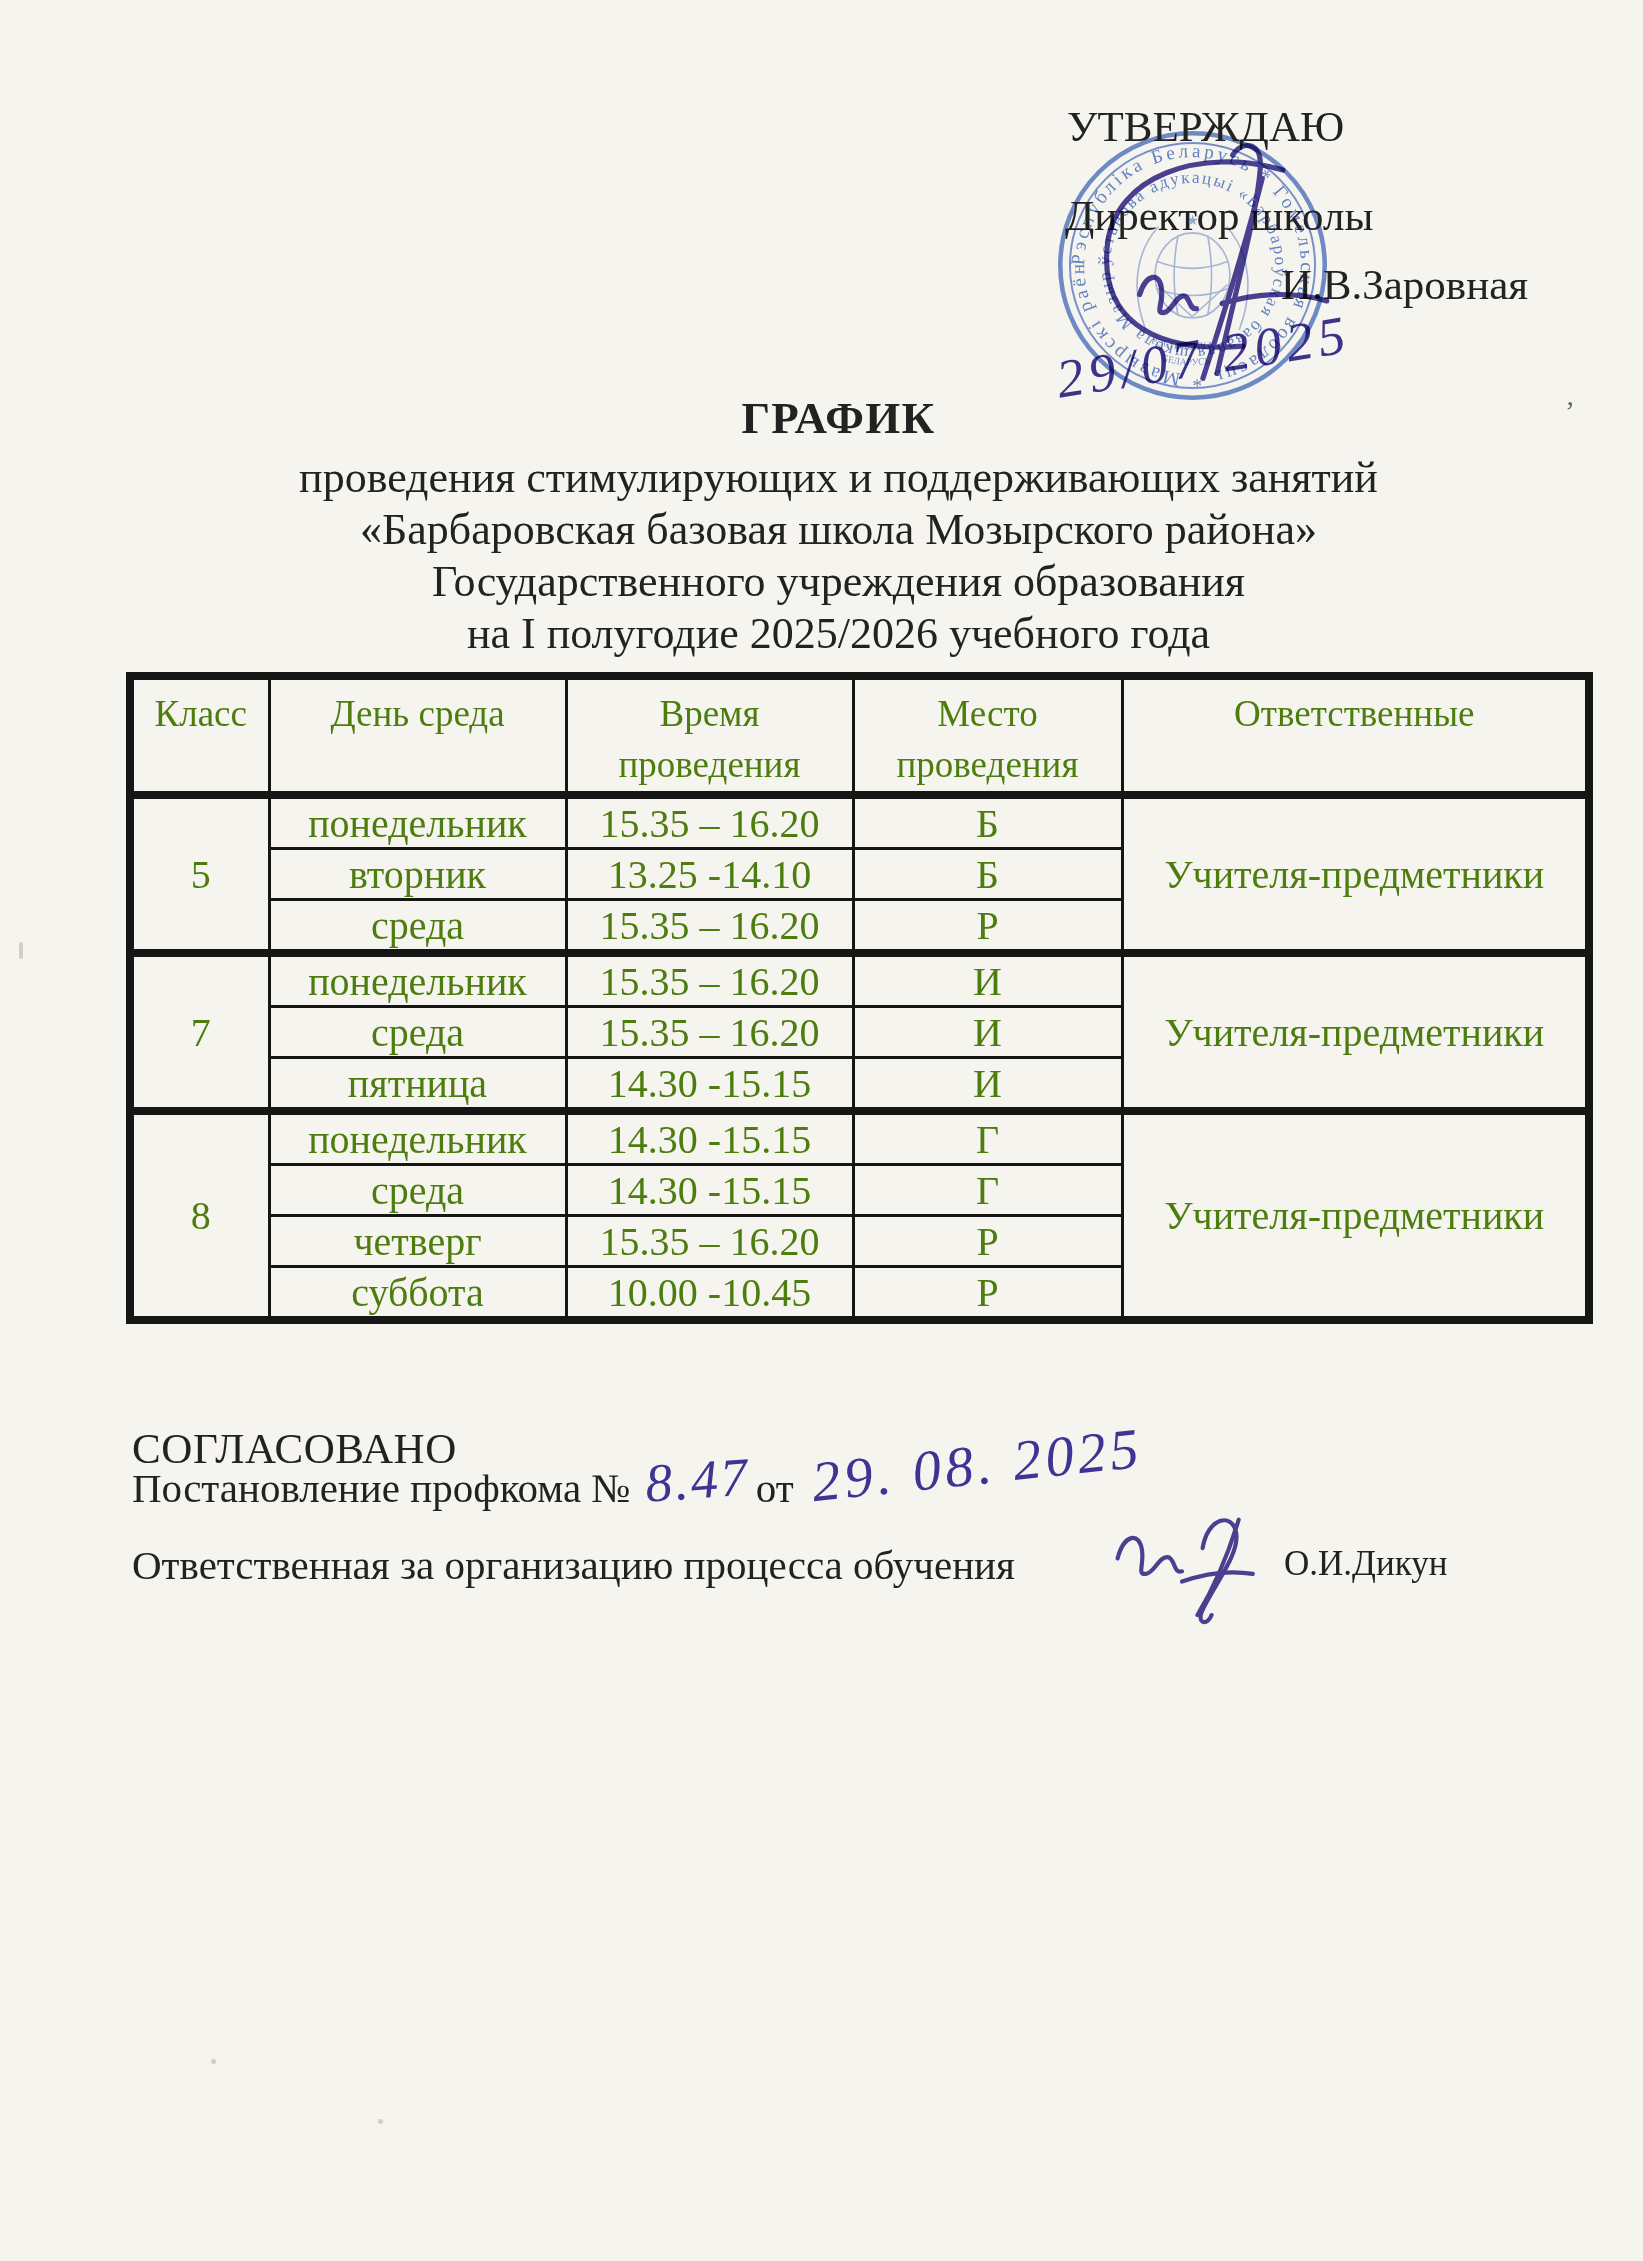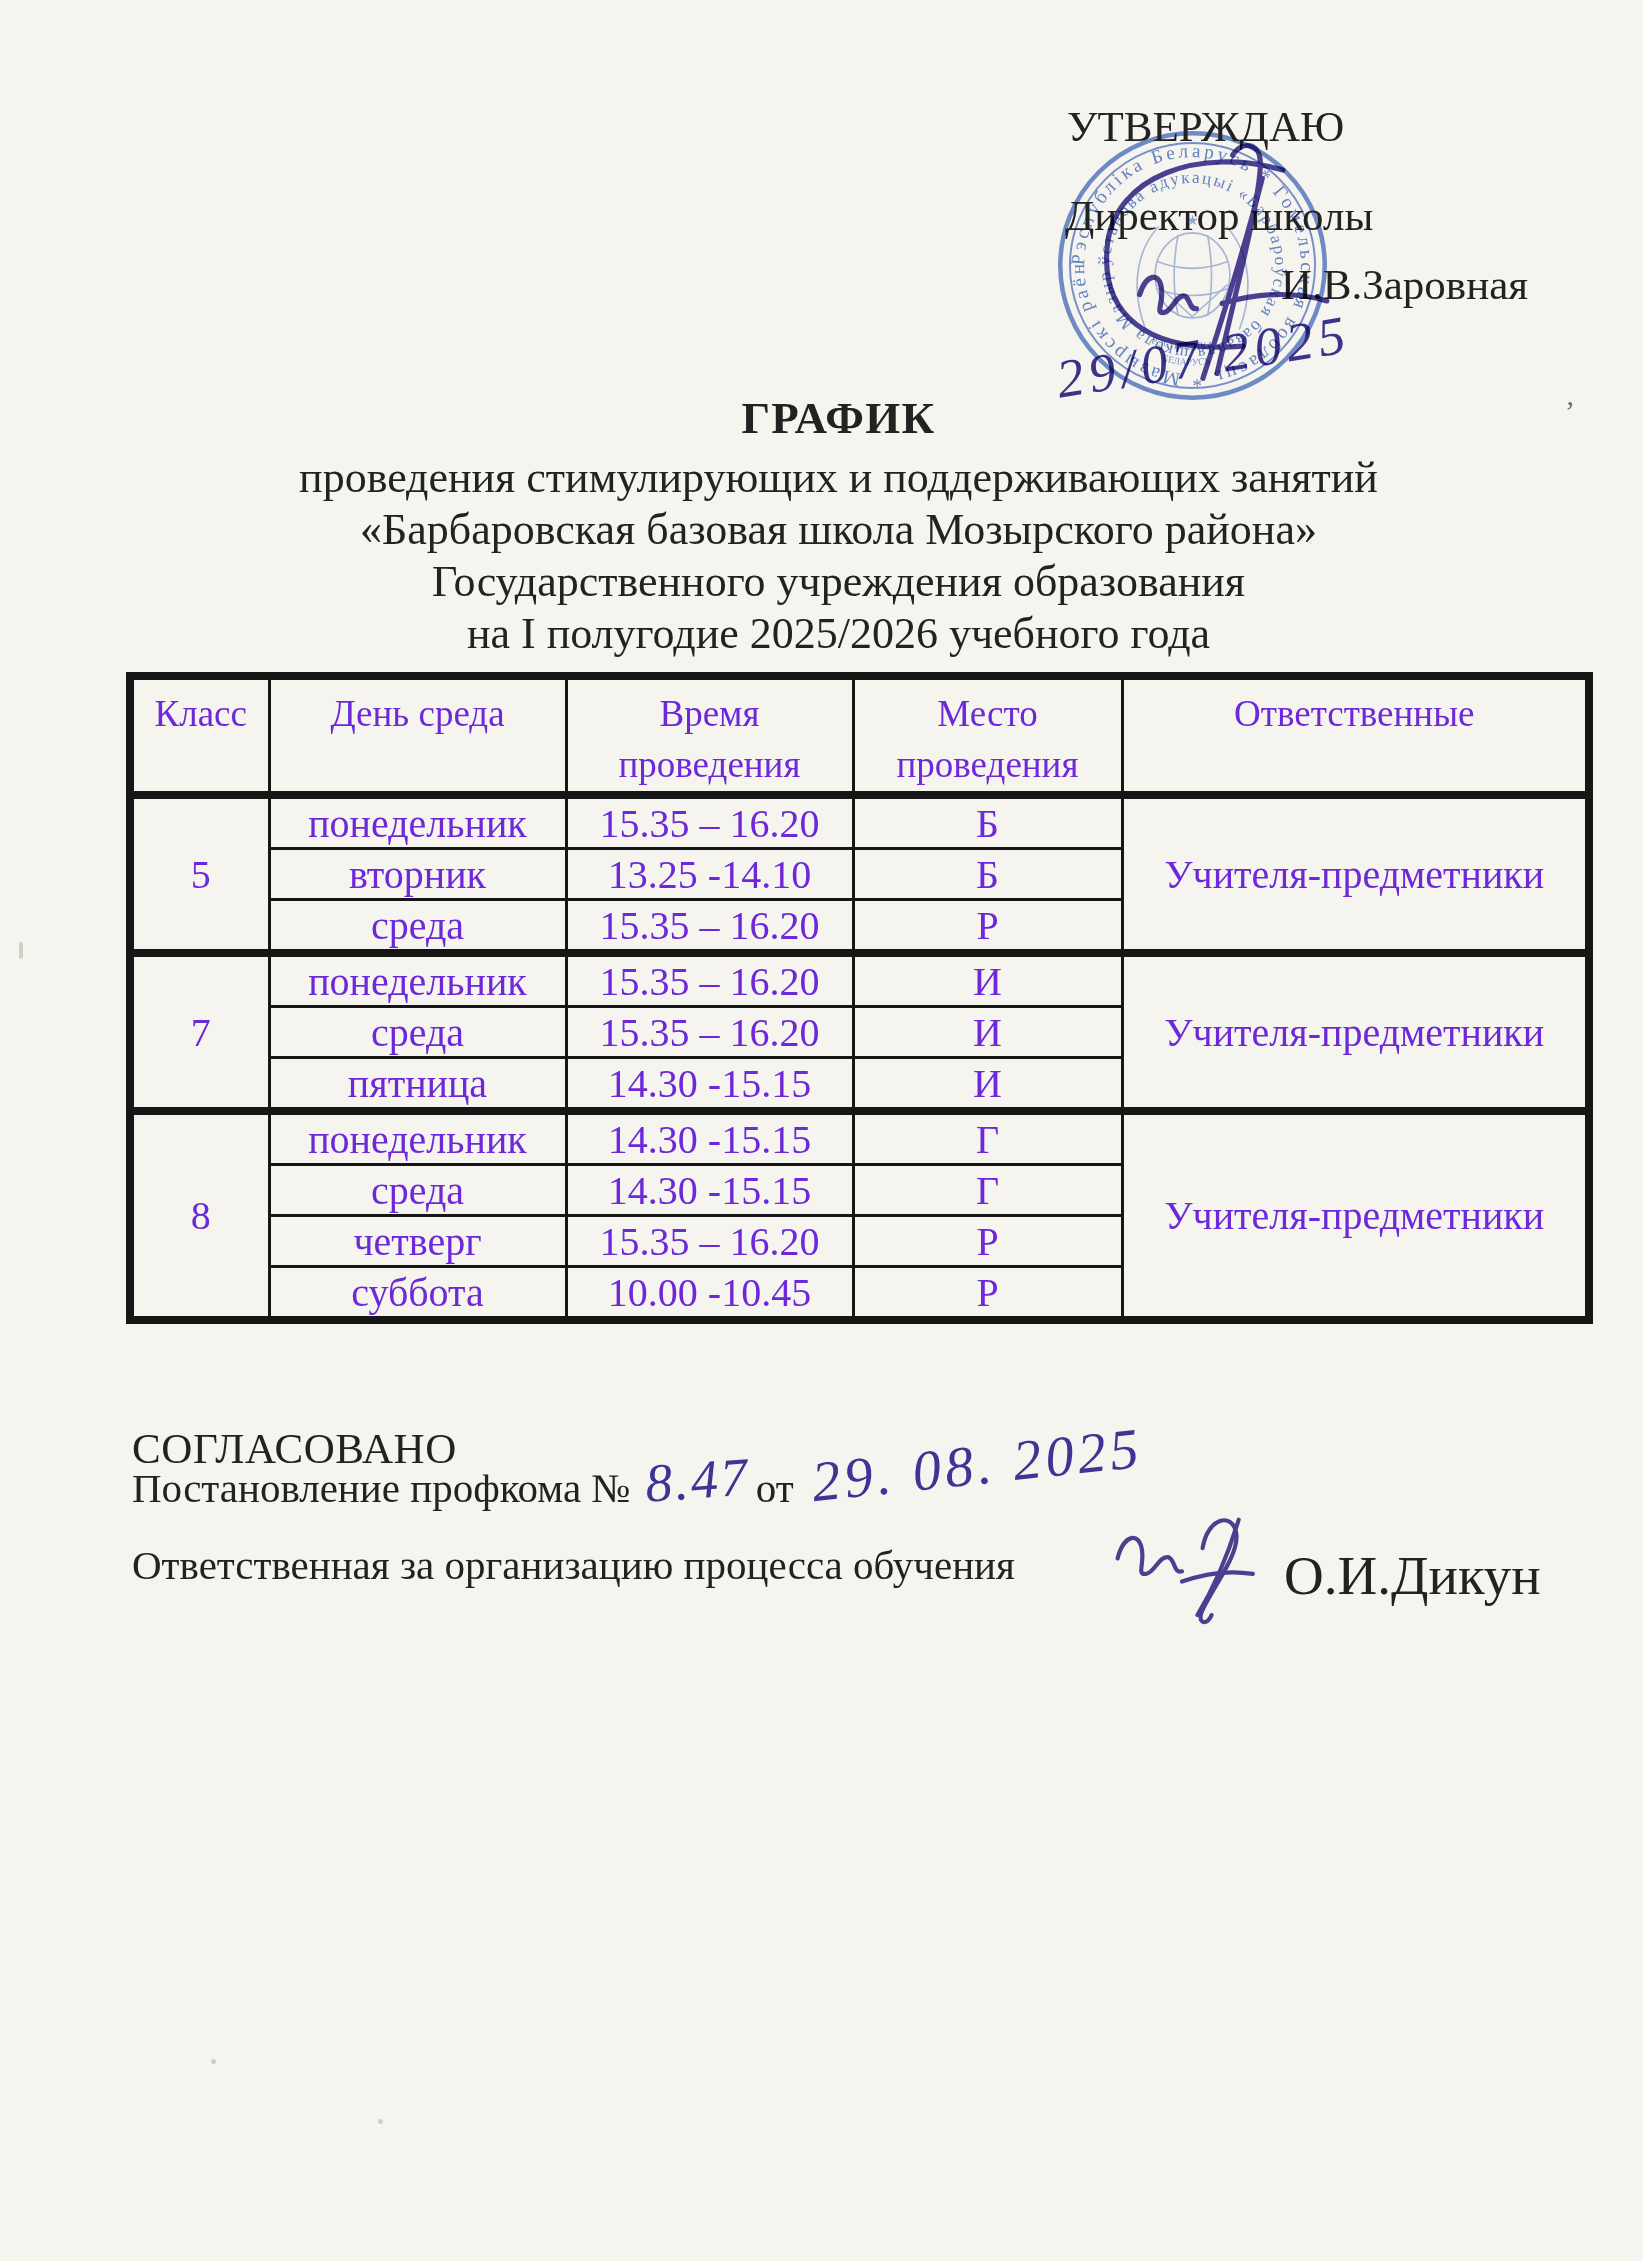--- a/index.html
+++ b/index.html
@@ -26,40 +26,40 @@
   .date1{position:absolute;left:1057px;top:349px;font-size:54px;letter-spacing:5.2px;
          transform:rotate(-9deg);transform-origin:left center;z-index:3;white-space:nowrap;}
   
   .title{position:absolute;left:52px;top:392px;width:1573px;text-align:center;z-index:2;}
   .title .t1{font-size:45px;font-weight:bold;letter-spacing:1.3px;margin-bottom:7.7px;}
   .title .tl{font-size:44px;line-height:52px;}
   
   table.sched{
     position:absolute;left:126px;top:672px;width:1460px;
     border-collapse:collapse;table-layout:fixed;
-    font-size:40px;color:#6d28d9;z-index:2;
+    font-size:40px;color:#4d7c0f;z-index:2;
     border:8.4px solid #161616;
   }
   .sched th,.sched td{border:3.2px solid #161616;text-align:center;padding:0;}
   .sched thead th{
     font-weight:normal;font-size:37px;line-height:1.4;
     vertical-align:top;padding-top:7.7px;height:97px;
   }
   .sched tbody td{height:48px;vertical-align:middle;}
   .sched thead th{border-bottom:8.4px solid #161616;}
   .sched tr.grp td{border-top:8.4px solid #161616;}
   
   .soglas{position:absolute;left:132px;top:1396px;font-size:43px;letter-spacing:0.6px;z-index:2;margin-top:28px;}
   .postanov{position:absolute;left:132px;top:1450px;font-size:41px;z-index:2;white-space:nowrap;}
   .postanov .num{display:inline-block;font-size:54px;letter-spacing:2.6px;
                  transform:translateY(-3.9px) rotate(-4deg);margin:0 6.4px 0 14px;}
   .postanov .dt{display:inline-block;font-size:57px;letter-spacing:3.9px;
                 transform:translateY(-18px) rotate(-6deg);margin-left:17px;}
   .otvline{position:absolute;left:132px;top:1541px;font-size:41px;z-index:2;white-space:nowrap;text-align:right;}
-  .dikun{position:absolute;left:1284px;top:1544px;font-size:55px;z-index:2;}
+  .dikun{position:absolute;left:1284px;top:1544px;font-size:35px;z-index:2;}
   
   .art{position:absolute;color:#6b6b66;z-index:1;}
   .a1{left:1565px;top:394px;font-size:30px;}
   .a2{left:19.3px;top:942px;width:3.9px;height:17px;background:#b9b7ae;border-radius:1.9px;opacity:.6;}
   .a3{left:211px;top:2059px;width:5.2px;height:5.2px;background:#a9a79e;border-radius:50%;opacity:.5;}
   .a4{left:378px;top:2119px;width:4.5px;height:4.5px;background:#a9a79e;border-radius:50%;opacity:.5;}
 </style>
 </head>
 <body>
 

